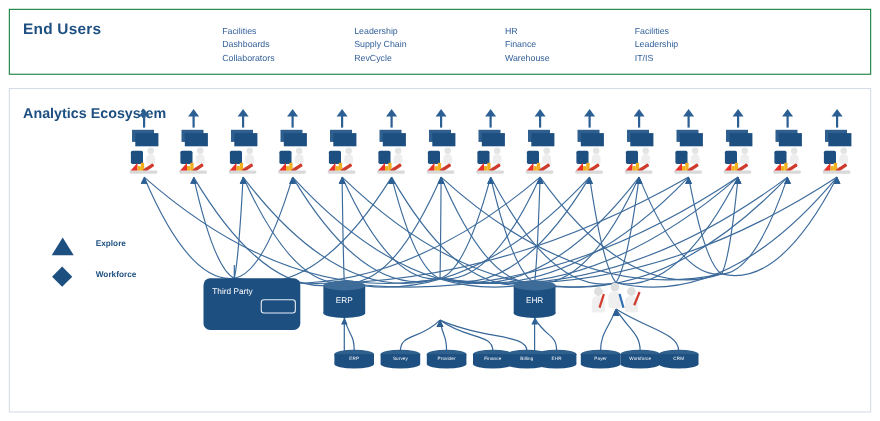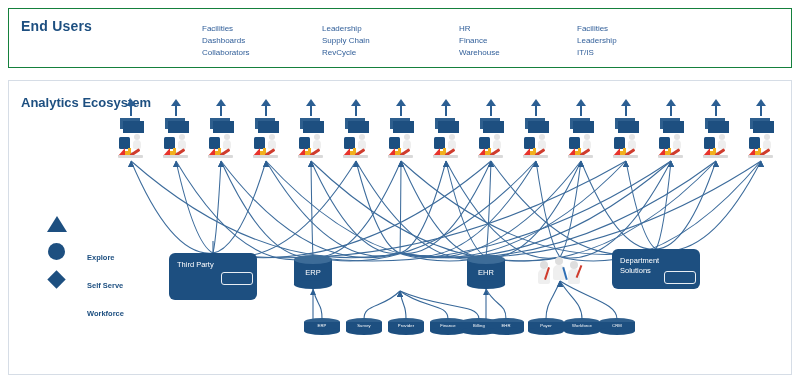--- a/index.html
+++ b/index.html
@@ -88,21 +88,20 @@
   }
   .legend-label {
     position: absolute;
     left: 56px;
     top: 4px;
     font-size: 7.5px;
     font-weight: bold;
     line-height: 9px;
     color: #1d4f80;
     white-space: pre-line;
-    margin-top: 36px;
   }
   .g-triangle {
     width: 0; height: 0;
     border-left: 10px solid transparent;
     border-right: 10px solid transparent;
     border-bottom: 16px solid #1d4f80;
     margin: 3px 0 0 4px;
   }
   .g-circle {
     width: 17px; height: 17px;
@@ -363,26 +362,20 @@
 
   <div id="ecosystem-title">Analytics
 Ecosystem</div>
 
   <div id="legend">
     <div class="legend-row">
       <div class="legend-glyph">
           <div class="g-triangle"></div>
         </div>
       <div class="legend-label">Explore</div>
-    </div>
-    <div class="legend-row">
-      <div class="legend-glyph">
-          <div class="g-circle"></div>
-        </div>
-      <div class="legend-label">Self Serve</div>
     </div>
     <div class="legend-row">
       <div class="legend-glyph">
           <div class="g-diamond"></div>
         </div>
       <div class="legend-label">Workforce</div>
     </div>
   </div>
 
   <svg id="flow" viewBox="0 0 784 295">
@@ -790,21 +783,21 @@
           <span class="wedge"></span>
           <span class="bar" style="left:7px;height:5px;background:#f2b01e"></span>
           <span class="bar" style="left:10px;height:8px;background:#f2b01e"></span>
           <span class="bar" style="left:13px;height:4px;background:#d8d8d8"></span>
           <span class="pen"></span>
           <span class="base"></span>
         </span>
       </div>
     </div>
 
-  <div class="rbox" id="box-third-party" style="left:160px;top:172px;width:88px;height:47px">
+  <div class="rbox" id="box-third-party" style="left:176px;top:172px;width:88px;height:47px">
     <span class="txt">Third Party</span>
     <span class="screen" style="left:52px;top:19px;width:30px;height:11px"></span>
   </div>
 
   <div class="cyl" id="cyl-erp" style="left:285px;top:174px;width:38px;height:34px">
     <div class="body" style="height:26px"></div>
     <div class="top" style="height:9px"></div>
     <div class="bot" style="top:25px;height:9px;background:#1d4f80"></div>
     <div class="lbl" style="top:13px">ERP</div>
   </div>
@@ -828,25 +821,20 @@
       </div>
     <div class="pp" style="left:30px;top:6px">
         <div class="h"></div>
         <div class="b"></div>
       </div>
     <div class="flag" style="left:9px;top:12px;background:#cf3b2c;transform:rotate(18deg)"></div>
     <div class="flag" style="left:27px;top:12px;background:#2f6fb5;transform:rotate(-16deg)"></div>
     <div class="flag" style="left:41px;top:10px;background:#cf3b2c;transform:rotate(22deg)"></div>
   </div>
 
-  <div class="rbox" id="box-dept" style="left:603px;top:168px;width:88px;height:40px">
-    <span class="txt">Department
-Solutions</span>
-    <span class="screen" style="left:52px;top:22px;width:30px;height:11px"></span>
-  </div>
 
   <div id="sources-layer">
       <div class="mini" style="left: 295px; top: 237px;">
         <span class="top"></span>
         <span class="body"></span>
         <span class="bot"></span>
         <span class="lbl">ERP</span>
       </div>
       <div class="mini" style="left: 337px; top: 237px;">
         <span class="top"></span>

